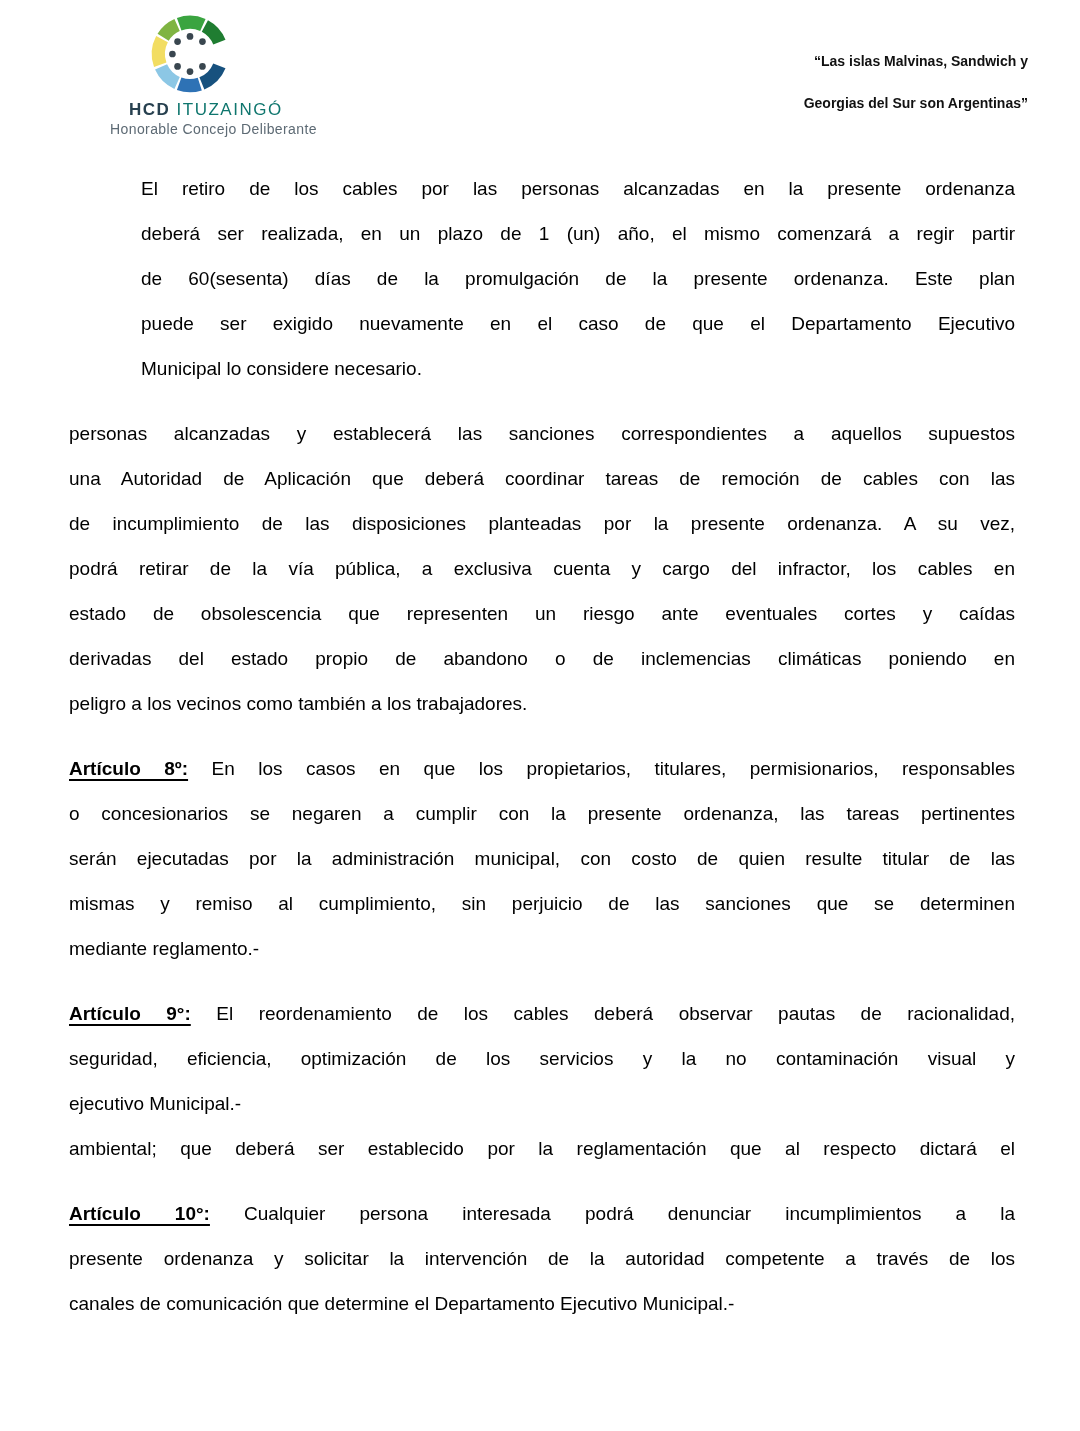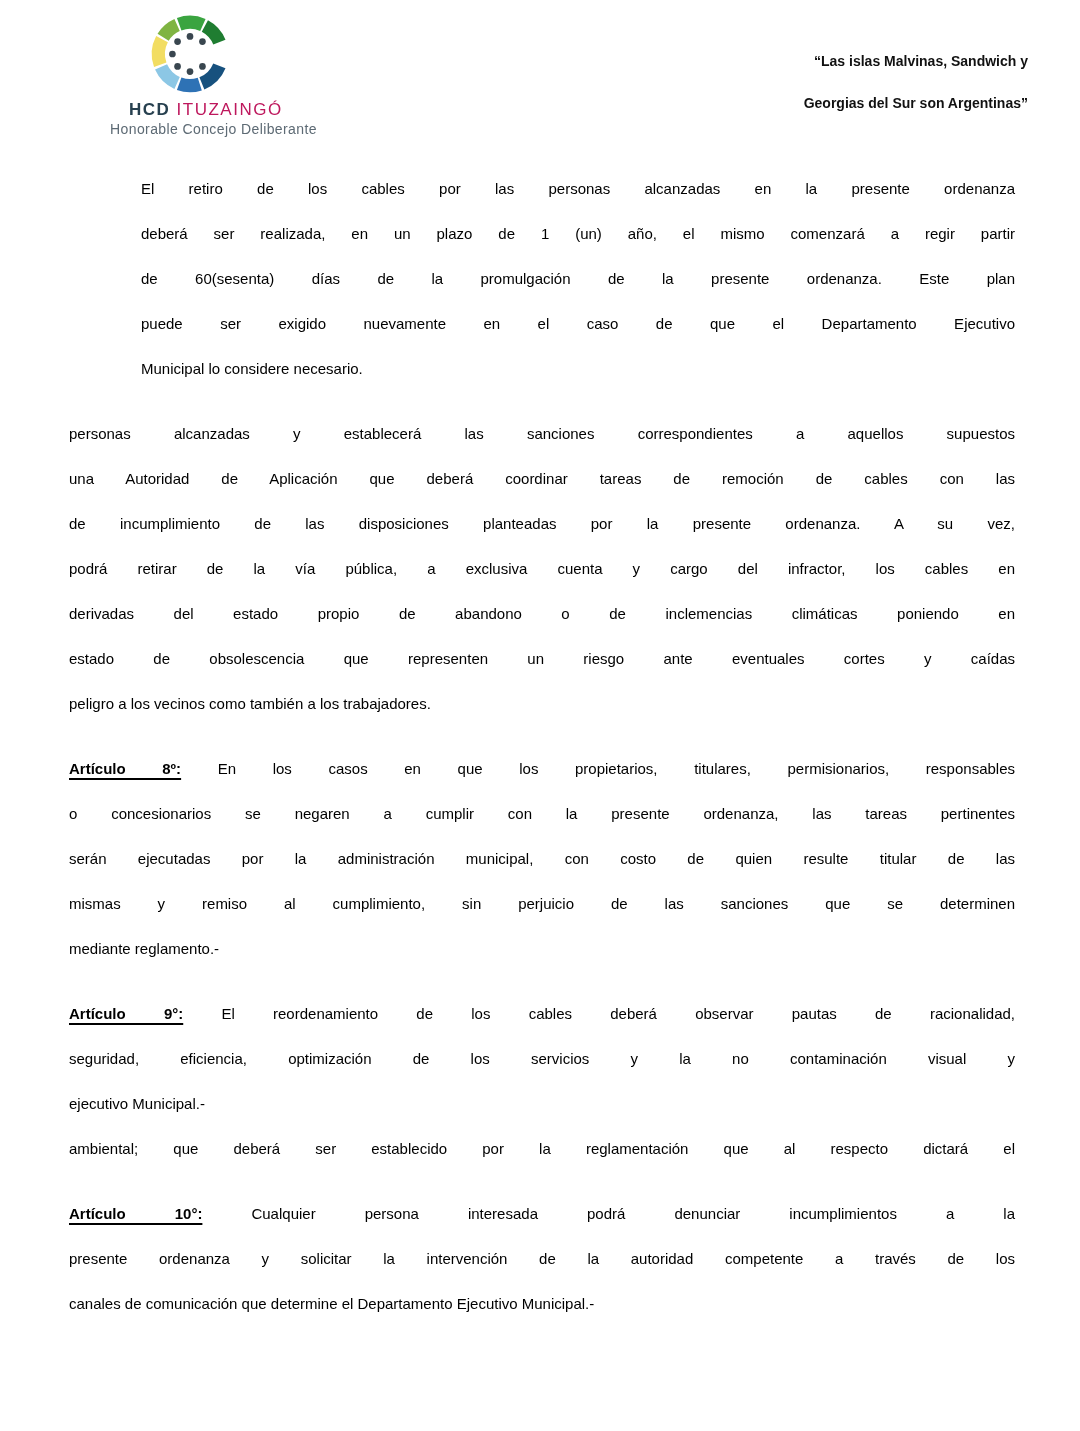--- a/index.html
+++ b/index.html
@@ -38,21 +38,21 @@
     letter-spacing: 1.5px;
     white-space: nowrap;
   }
   .logo-word .acronym {
     font-weight: bold;
     color: #27404f;
     margin-left: 19px;
   }
   .logo-word .city {
     font-weight: 400;
-    color: #be185d;
+    color: #0f766e;
     text-align: center;
   }
   .logo-tag {
     margin-top: 1px;
     font-size: 14px;
     letter-spacing: 0.4px;
     color: #5d6a74;
     white-space: nowrap;
   }
   .motto {
@@ -68,21 +68,21 @@
 
   
   .doc {
     position: absolute;
     left: 69px;
     top: 166px;
     width: 946px;
   }
   .para {
     margin: 0 0 20px 0;
-    font-size: 15px;
+    font-size: 19px;
     line-height: 45px;
   }
   .para.indent {
     margin-left: 72px;
   }
   .line {
     text-align: justify;
     text-align-last: justify;
   }
   .line.last {
@@ -140,22 +140,22 @@
         <div class="line"><span class="seg-normal">deberá ser realizada, en un plazo de 1 (un) año, el mismo comenzará a regir partir</span></div>
         <div class="line"><span class="seg-normal">de 60(sesenta) días de la promulgación de la presente ordenanza. Este plan</span></div>
         <div class="line"><span class="seg-normal">puede ser exigido nuevamente en el caso de que el Departamento Ejecutivo</span></div>
         <div class="line last"><span class="seg-normal">Municipal lo considere necesario.</span></div>
       </div>
       <div class="para">
         <div class="line"><span class="seg-normal">personas alcanzadas y establecerá las sanciones correspondientes a aquellos supuestos</span></div>
         <div class="line"><span class="seg-normal">una Autoridad de Aplicación que deberá coordinar tareas de remoción de cables con las</span></div>
         <div class="line"><span class="seg-normal">de incumplimiento de las disposiciones planteadas por la presente ordenanza. A su vez,</span></div>
         <div class="line"><span class="seg-normal">podrá retirar de la vía pública, a exclusiva cuenta y cargo del infractor, los cables en</span></div>
+        <div class="line"><span class="seg-normal">estado de obsolescencia que representen un riesgo ante eventuales cortes y caídas</span></div>
         <div class="line"><span class="seg-normal">derivadas del estado propio de abandono o de inclemencias climáticas poniendo en</span></div>
-        <div class="line"><span class="seg-normal">estado de obsolescencia que representen un riesgo ante eventuales cortes y caídas</span></div>
         <div class="line last"><span class="seg-normal">peligro a los vecinos como también a los trabajadores.</span></div>
       </div>
       <div class="para">
         <div class="line"><span class="seg-label">Artículo 8º:</span><span class="seg-normal"> En los casos en que los propietarios, titulares, permisionarios, responsables</span></div>
         <div class="line"><span class="seg-normal">o concesionarios se negaren a cumplir con la presente ordenanza, las tareas pertinentes</span></div>
         <div class="line"><span class="seg-normal">serán ejecutadas por la administración municipal, con costo de quien resulte titular de las</span></div>
         <div class="line"><span class="seg-normal">mismas y remiso al cumplimiento, sin perjuicio de las sanciones que se determinen</span></div>
         <div class="line last"><span class="seg-normal">mediante reglamento.-</span></div>
       </div>
       <div class="para">

